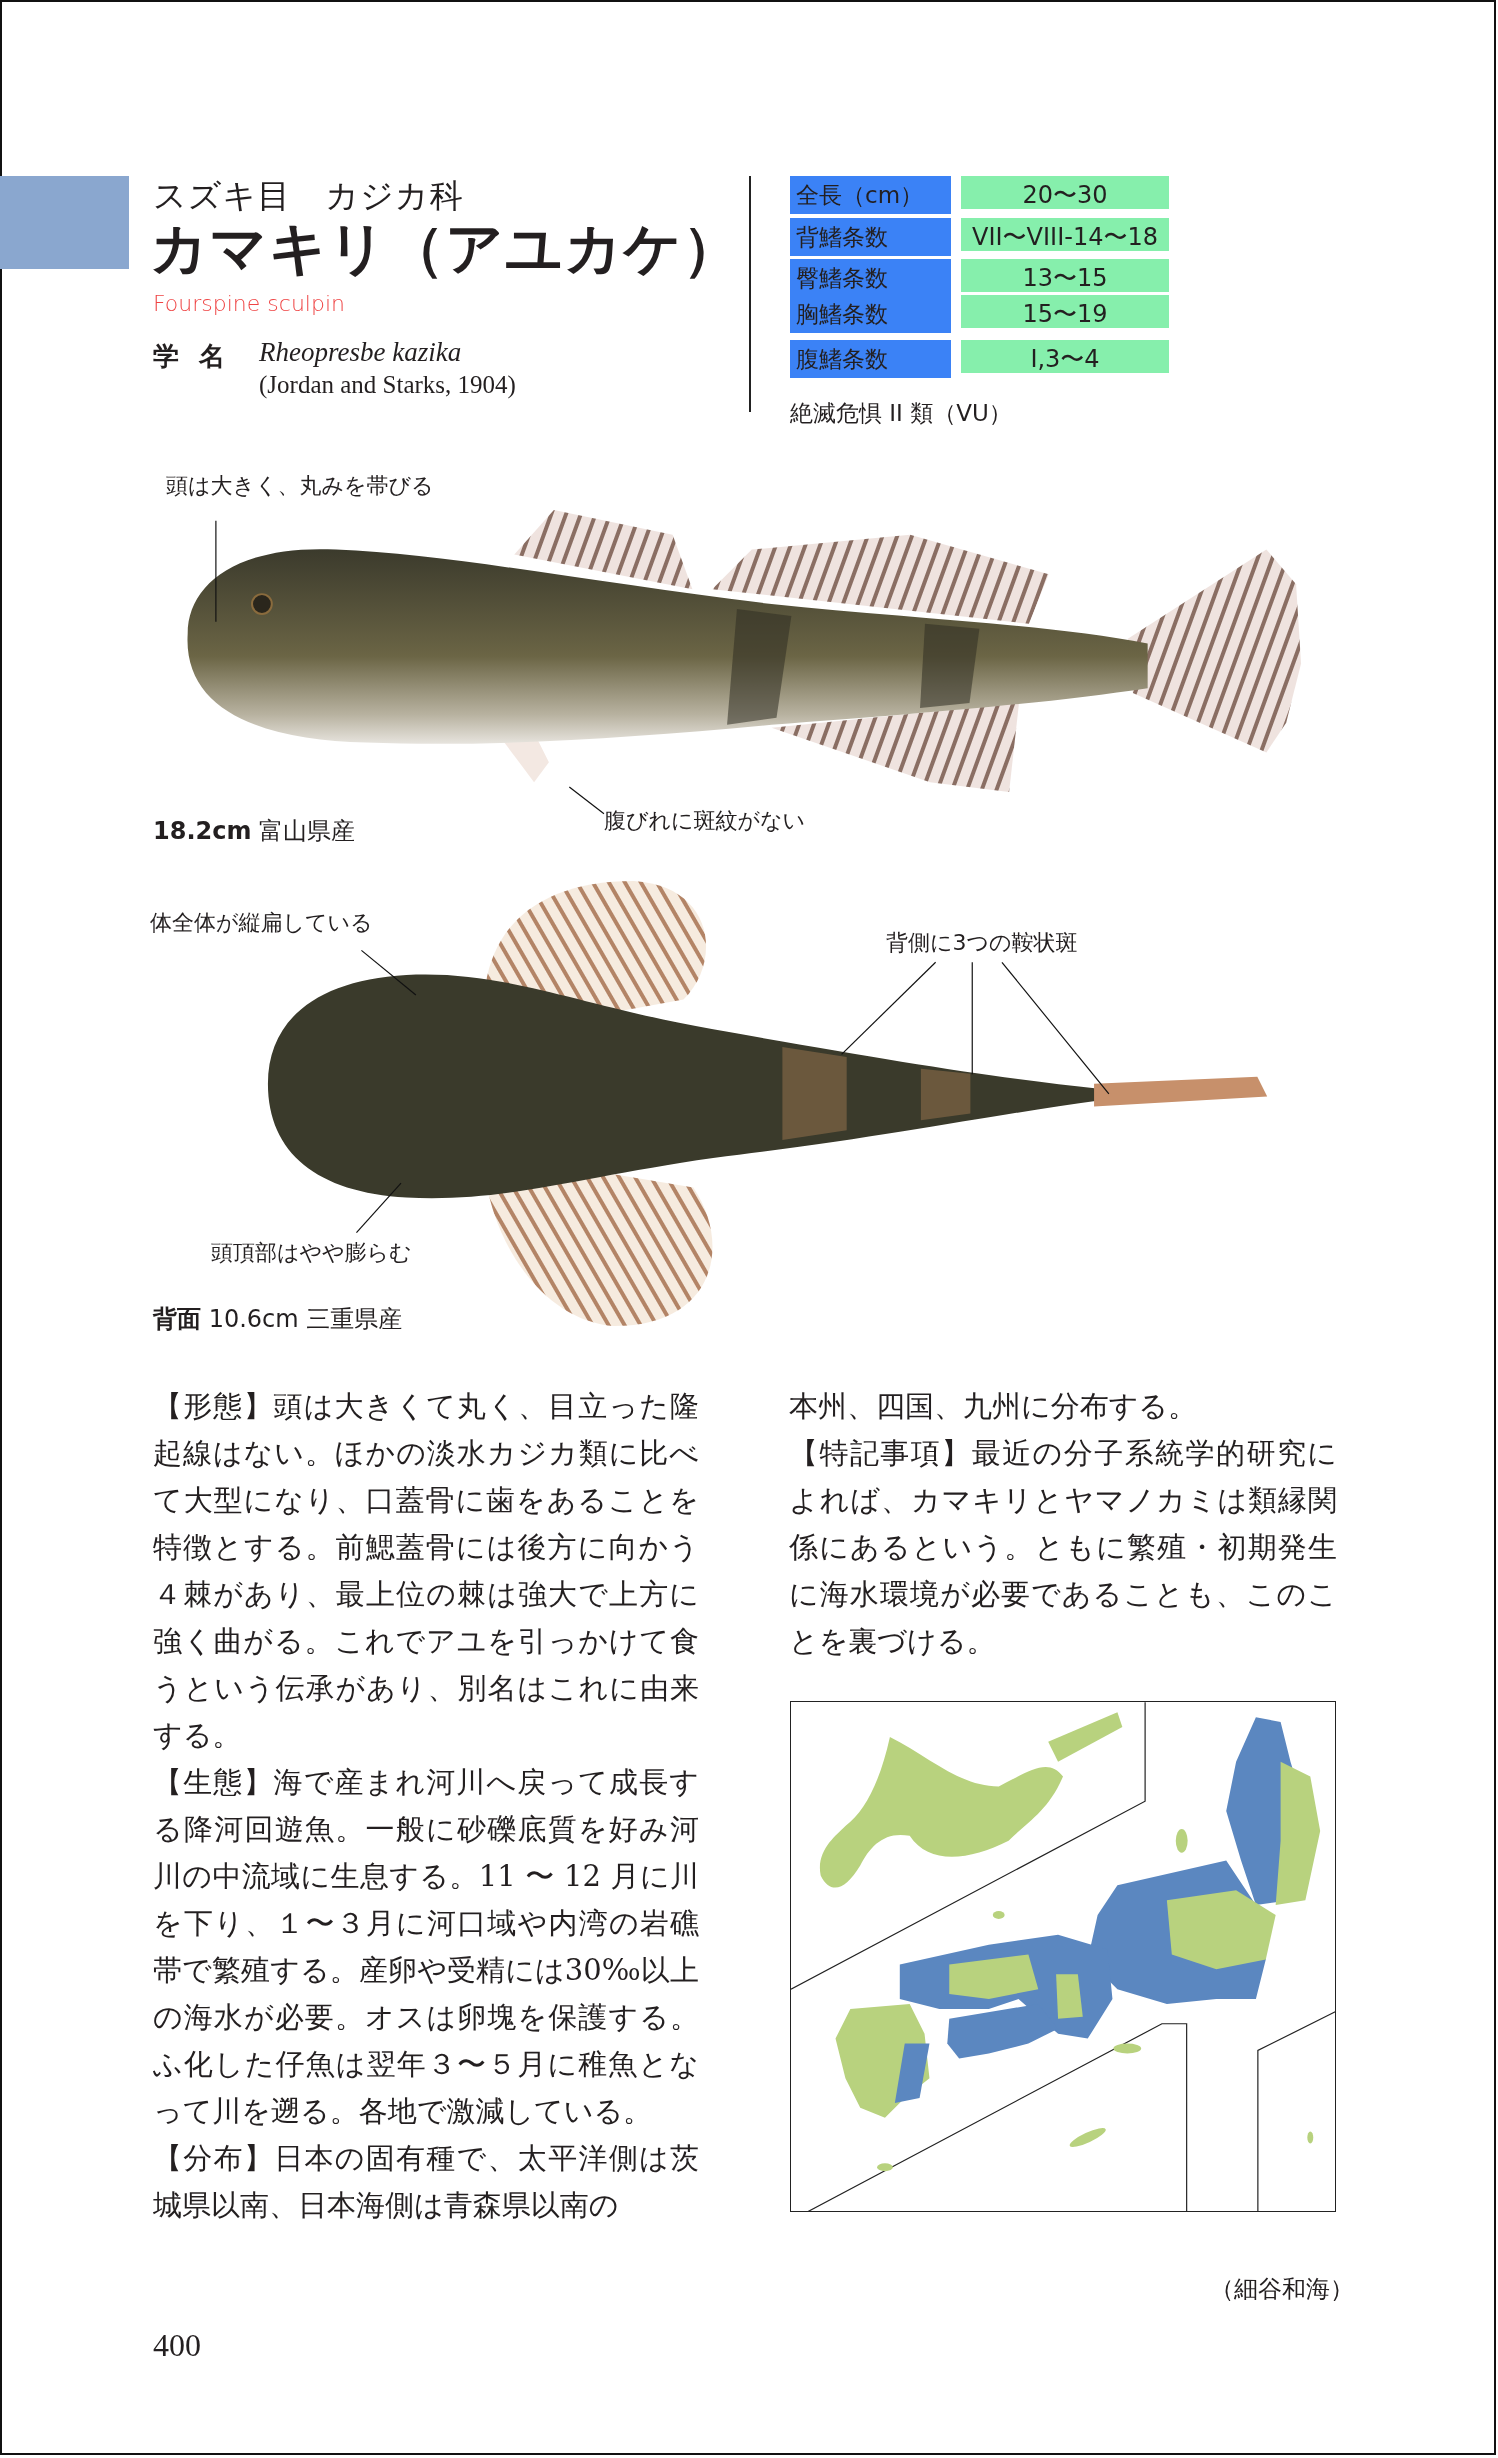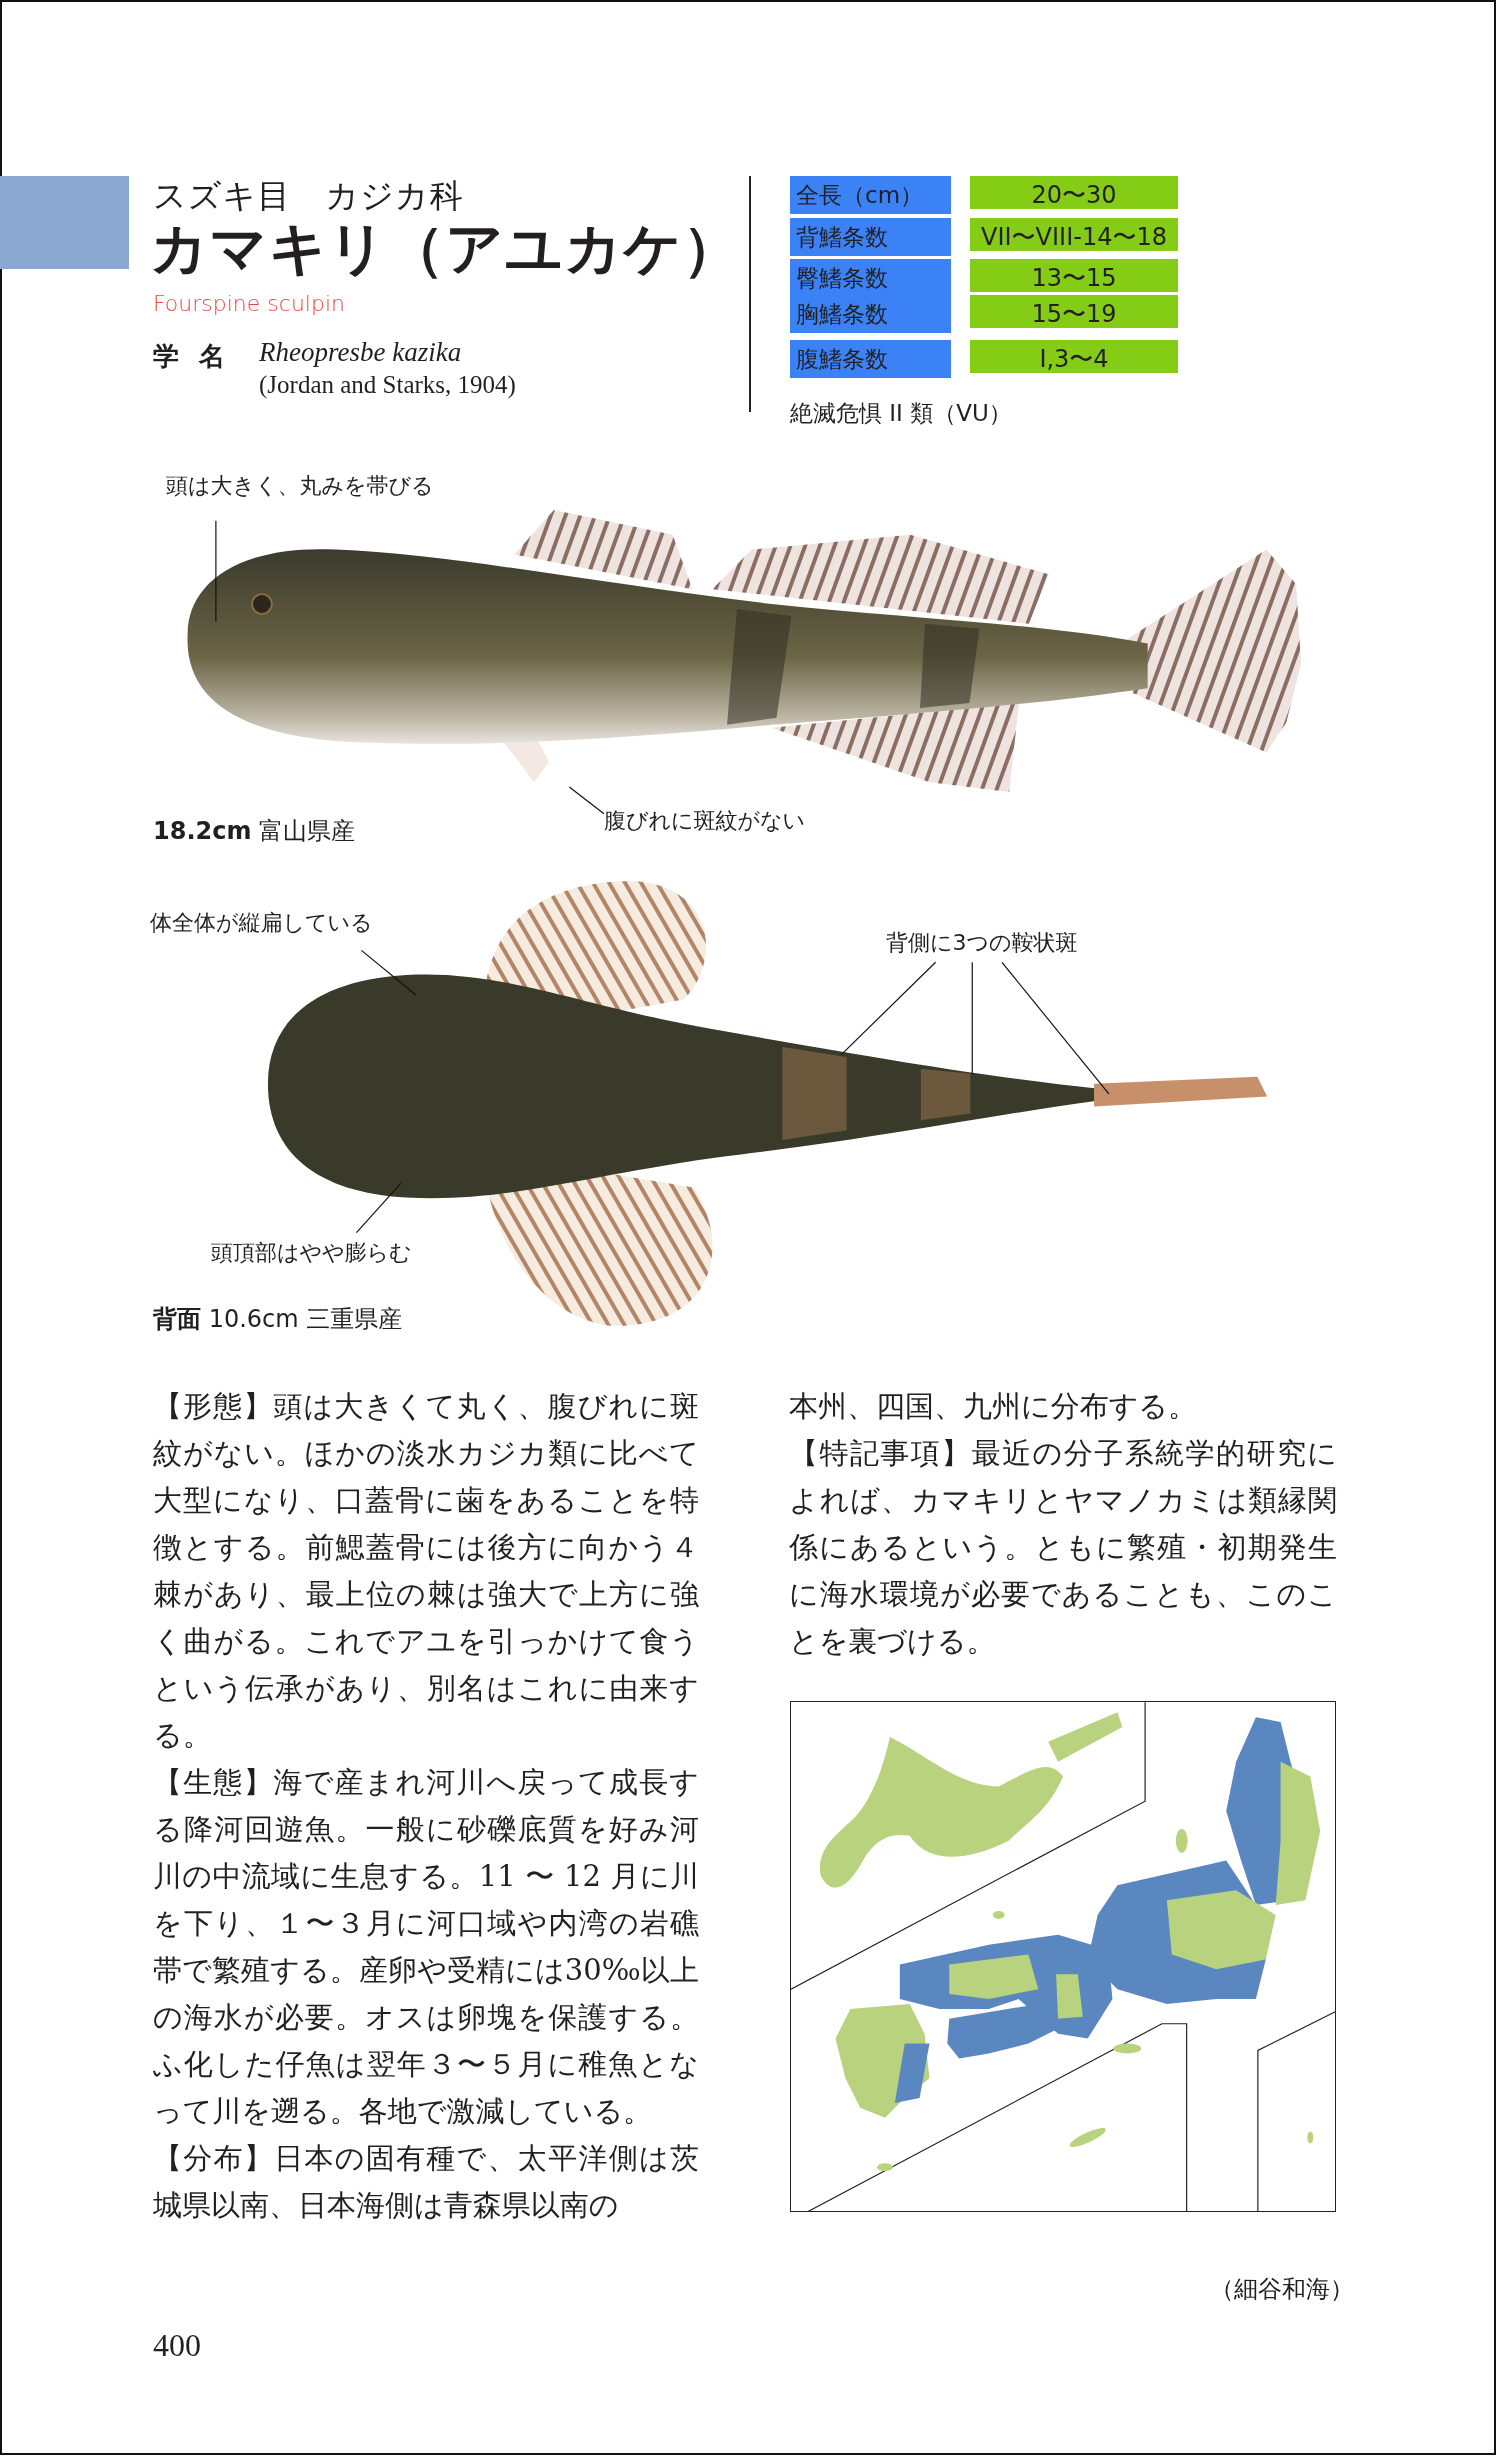--- a/index.html
+++ b/index.html
@@ -12,21 +12,21 @@
   .order-family { left:153px; top:174px; font-size:33px; font-weight:300; letter-spacing:1px; white-space:nowrap; }
   .jp-name { left:150px; top:220px; font-size:57px; font-weight:bold; letter-spacing:1px; white-space:nowrap; line-height:1; }
   .en-name { left:153px; top:291px; font-size:22px; color:#ef4444; font-weight:300; white-space:nowrap;text-align:center; }
   .sci-label { left:153px; top:339px; font-size:26px; font-weight:bold; white-space:nowrap; letter-spacing:20px; }
   .sci-name { left:259px; top:337px; font-family:"Liberation Serif","DejaVu Serif",serif; font-style:italic; font-size:27px; white-space:nowrap; }
   .sci-author { left:259px; top:371px; font-family:"Liberation Serif","DejaVu Serif",serif; font-size:25px; white-space:nowrap; }
   .vdivider { left:749px; top:176px; width:2px; height:236px; background:#222; }
   .meristic { left:790px; top:176px; }
   .m-row { position:absolute; left:0; height:38px; display:flex; }
   .m-key { width:161px; height:38px; background:#3b82f6; font-size:23px; line-height:38px; padding-left:6px; box-sizing:border-box; white-space:nowrap; }
-  .m-val { margin-left:19px; width:208px; height:33px; background:#84cc16; font-size:24px; line-height:38px; text-align:center; white-space:nowrap; }
+  .m-val { margin-left:10px; width:208px; height:33px; background:#86efac; font-size:24px; line-height:38px; text-align:center; white-space:nowrap; }
   .redlist { left:790px; top:398px; font-size:23px; white-space:nowrap; }
 
   .photo { position:absolute; }
   .lbl { position:absolute; font-size:22px; white-space:nowrap; }
   .cap { position:absolute; font-size:24px; white-space:nowrap; }
   .cap b { font-weight:bold; }
 
   .body-text { position:absolute; font-family:"DejaVu Serif","Liberation Serif",serif; font-size:29px; line-height:47px; text-align:justify; }
   .body-text .head { font-family:"DejaVu Sans","Liberation Sans",sans-serif; font-weight:normal; }
   .col-left { left:153px; top:1383px; width:546px; }
@@ -144,21 +144,21 @@
 <div class="lbl" style="left:150px;top:908px">体全体が縦扁している</div>
 <div class="lbl" style="left:886px;top:928px">背側に3つの鞍状斑</div>
 <div class="lbl" style="left:211px;top:1238px">頭頂部はやや膨らむ</div>
 <div class="cap" style="left:153px;top:1303px">
   <b>背面</b>
   <span>10.6cm</span>
   <span>三重県産</span>
 </div>
 
 <div class="body-text col-left">
-  <span class="head">【形態】</span><span>頭は大きくて丸く、腹びれに斑紋がない。ほかの淡水カジカ類に比べて大型になり、口蓋骨に歯をあることを特徴とする。前鰓蓋骨には後方に向かう４棘があり、最上位の棘は強大で上方に強く曲がる。これでアユを引っかけて食うという伝承があり、別名はこれに由来する。</span><br>
+  <span class="head">【形態】</span><span>頭は大きくて丸く、目立った隆起線はない。ほかの淡水カジカ類に比べて大型になり、口蓋骨に歯をあることを特徴とする。前鰓蓋骨には後方に向かう４棘があり、最上位の棘は強大で上方に強く曲がる。これでアユを引っかけて食うという伝承があり、別名はこれに由来する。</span><br>
   <span class="head">【生態】</span><span>海で産まれ河川へ戻って成長する降河回遊魚。一般に砂礫底質を好み河川の中流域に生息する。11 〜 12 月に川を下り、１〜３月に河口域や内湾の岩礁帯で繁殖する。産卵や受精には30‰以上の海水が必要。オスは卵塊を保護する。ふ化した仔魚は翌年３〜５月に稚魚となって川を遡る。各地で激減している。</span><br>
   <span class="head">【分布】</span><span>日本の固有種で、太平洋側は茨城県以南、日本海側は青森県以南の</span>
 </div>
 <div class="body-text col-right">
   <span>本州、四国、九州に分布する。</span><br>
   <span class="head">【特記事項】</span><span>最近の分子系統学的研究によれば、カマキリとヤマノカミは類縁関係にあるという。ともに繁殖・初期発生に海水環境が必要であることも、このことを裏づける。</span>
 </div>
 
 <div class="abs map-box">
   <svg width="546" height="511" viewBox="0 0 552 516">

